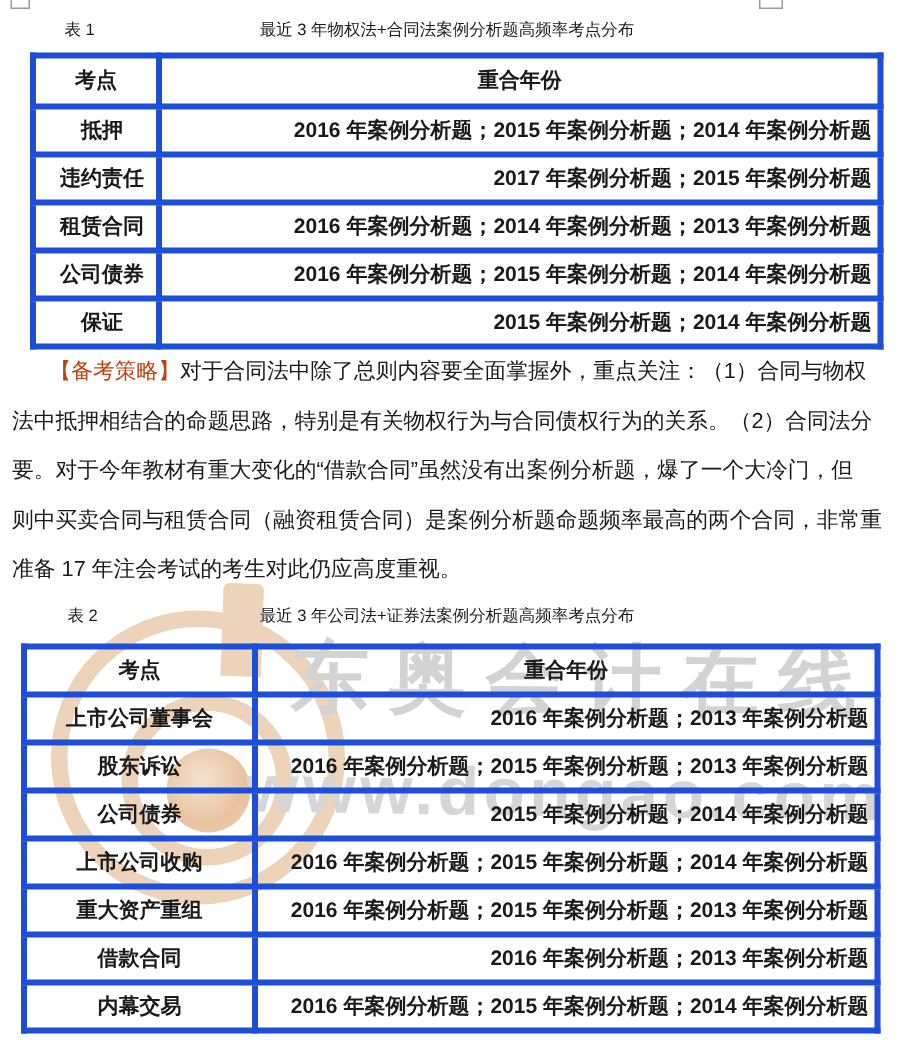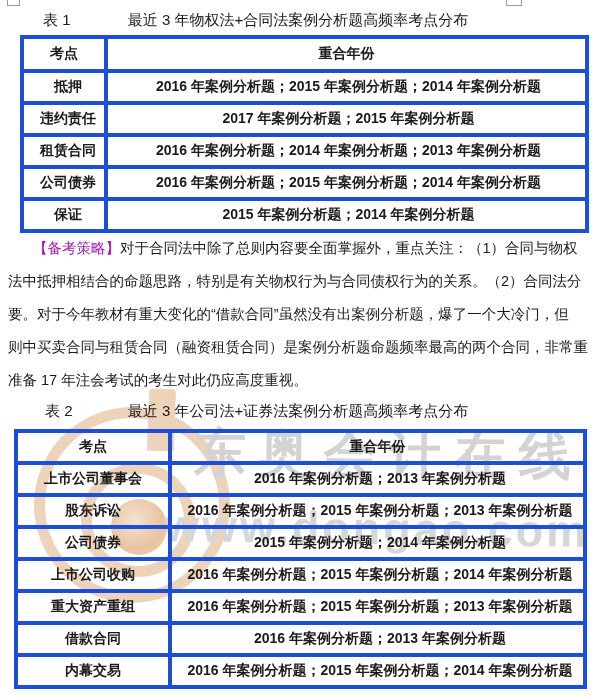--- a/index.html
+++ b/index.html
@@ -23,47 +23,47 @@
             letter-spacing:3px; color:#d6d6d6; line-height:1; white-space:nowrap;
             transform:rotate(0.8deg); }
 
   
   .content { position:absolute; left:0; top:0; width:608px; height:700px; z-index:1; }
 
   .frag { position:absolute; background:#ffffff; border:1px solid #9a9a9a; }
   .frag-left { left:7px; top:-4px; width:13px; height:10px; }
   .frag-right { left:506px; top:-4px; width:16px; height:10px; }
 
-  .caption { position:absolute; left:0; width:596px; text-align:center; font-size:15px;
+  .caption { position:absolute; left:0; width:596px; text-align:center; font-size:11px;
              line-height:20px; white-space:nowrap; }
   .caption1 { top:10px; }
   .caption2 { top:401px; }
   .cap-label { position:absolute; text-align:left; }
   .caption1 .cap-label { left:43px; }
   .caption2 .cap-label { left:45px; }
 
   table.t { position:absolute; border-collapse:collapse; table-layout:fixed;
             font-size:14px; background:transparent; }
   table.t th, table.t td { border:4px solid #1d4ed8; font-weight:700; }
   table.t th { text-align:center; }
   td.c1 { text-align:center; }
-  td.c2 { text-align:center; padding-left:9px; padding-right:4px; white-space:nowrap; overflow:hidden;margin-top:12px; }
+  td.c2 { text-align:right; padding-left:9px; padding-right:4px; white-space:nowrap; overflow:hidden;margin-top:12px; }
 
   table.t1 { left:20px; top:35px; width:569px; }
   table.t1 th { height:34px; }
   table.t1 td { height:32px;padding-left:8px; }
 
   table.t2 { left:14px; top:429px; width:573px; }
   table.t2 th { height:32px; }
   table.t2 td { height:32px; }
 
   .para { position:absolute; left:8px; top:232px; width:594px; font-size:14.5px; }
   .pline { height:33px; line-height:33px; white-space:nowrap; }
   .pline.first { text-indent:25px; }
-  .red { color:#a21caf; }
+  .red { color:#c2410c; }
 </style>
 </head>
 <body>
 
 <div class="page">
 
   <div class="wm-layer">
     <div class="wm-ring outer"></div>
     <div class="wm-ring middle"></div>
     <div class="wm-dot"></div>

